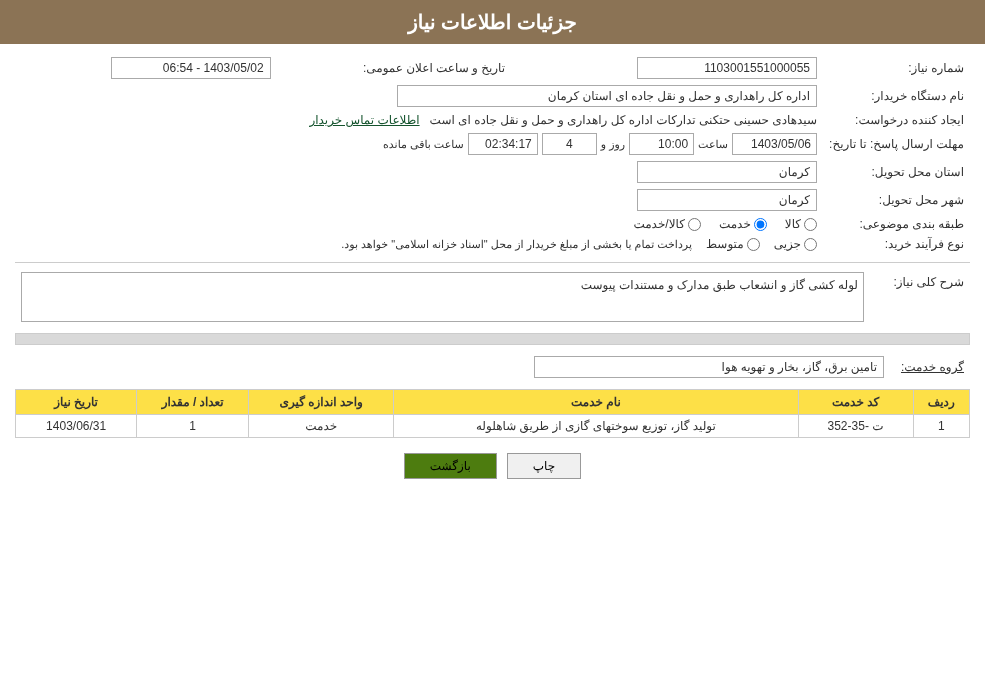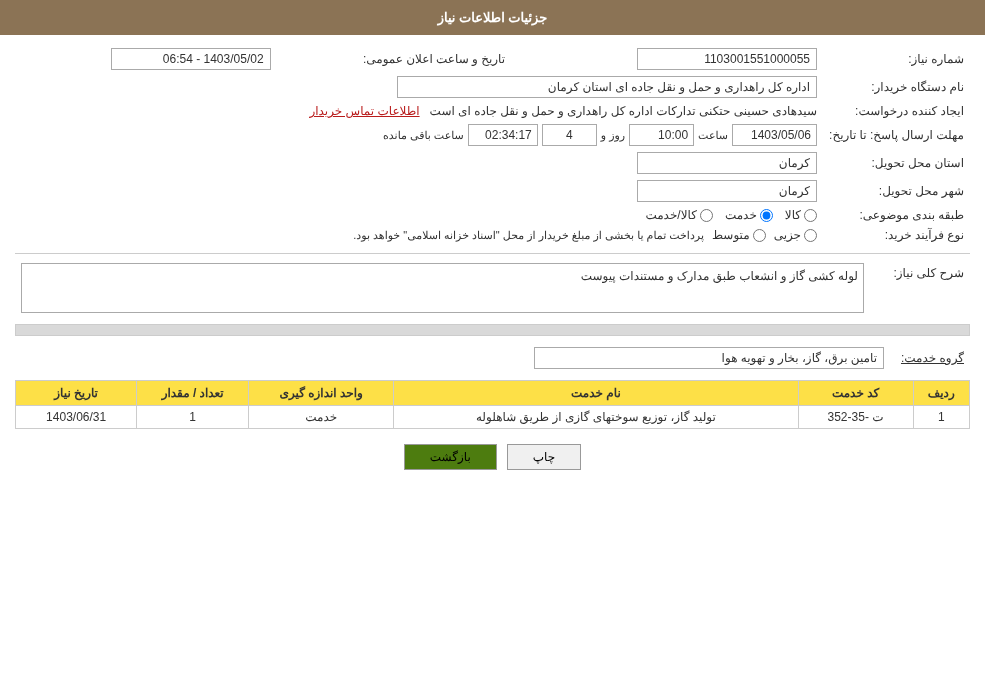--- a/index.html
+++ b/index.html
@@ -14,21 +14,21 @@
       max-width: 985px;
       margin: 0 auto;
       background: #fff;
       min-height: 691px;
     }
     .header-bar {
       background: #8B7355;
       color: #fff;
       text-align: center;
       padding: 10px 15px;
-      font-size: 13px;
+      font-size: 20px;
       font-weight: bold;
     }
     .content-area {
       padding: 10px 15px;
     }
     .info-table {
       width: 100%;
       border-collapse: collapse;
       margin-bottom: 8px;
     }
@@ -50,21 +50,21 @@
       border: 1px solid #aaa;
       padding: 3px 6px;
       background: #fff;
       min-width: 80px;
       display: inline-block;
     }
     .input-number {
       width: 180px;
     }
     .link-style {
-      color: #b91c1c;
+      color: #14532d;
       text-decoration: underline;
       cursor: pointer;
     }
     .date-row {
       display: flex;
       align-items: center;
       gap: 4px;
       flex-wrap: wrap;
     }
     .date-box {
@@ -98,20 +98,21 @@
     }
     .radio-group {
       display: flex;
       gap: 12px;
       align-items: center;
     }
     .radio-item {
       display: flex;
       align-items: center;
       gap: 3px;
+      margin-left: 6px;
     }
     .divider {
       border: none;
       border-top: 1px solid #ccc;
       margin: 6px 0;
     }
     .textarea-box {
       width: 100%;
       min-height: 55px;
       border: 1px solid #aaa;

